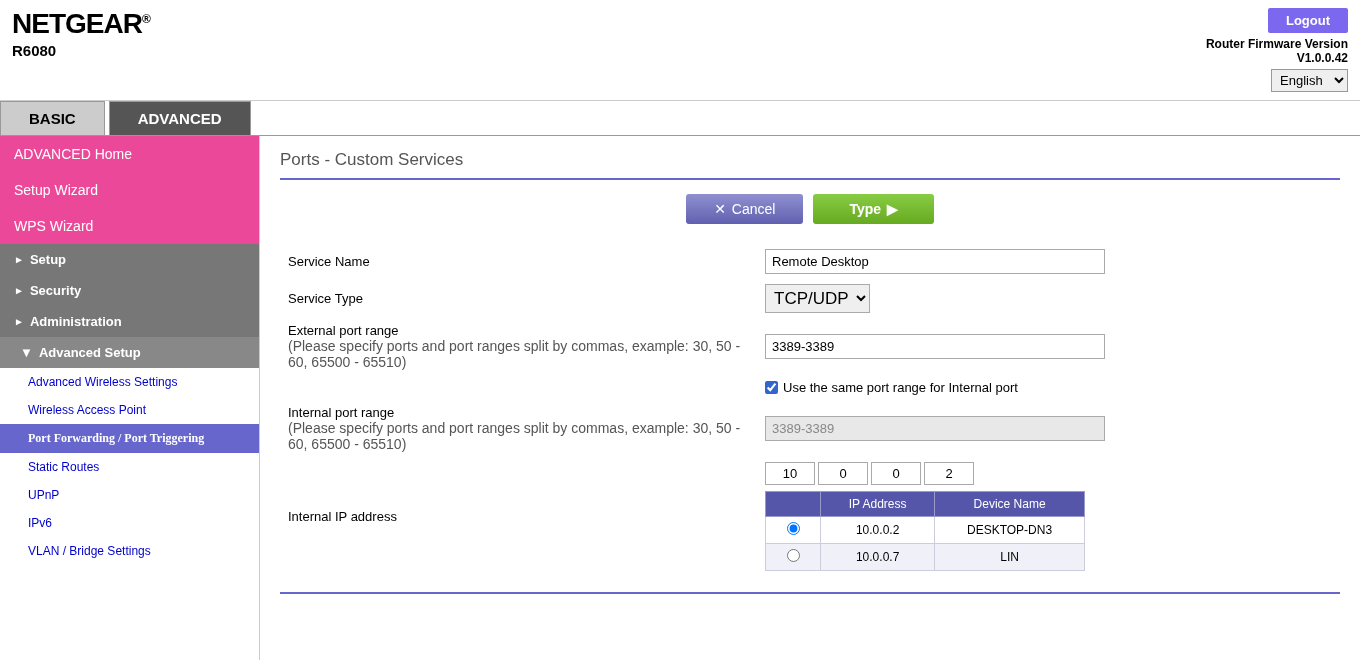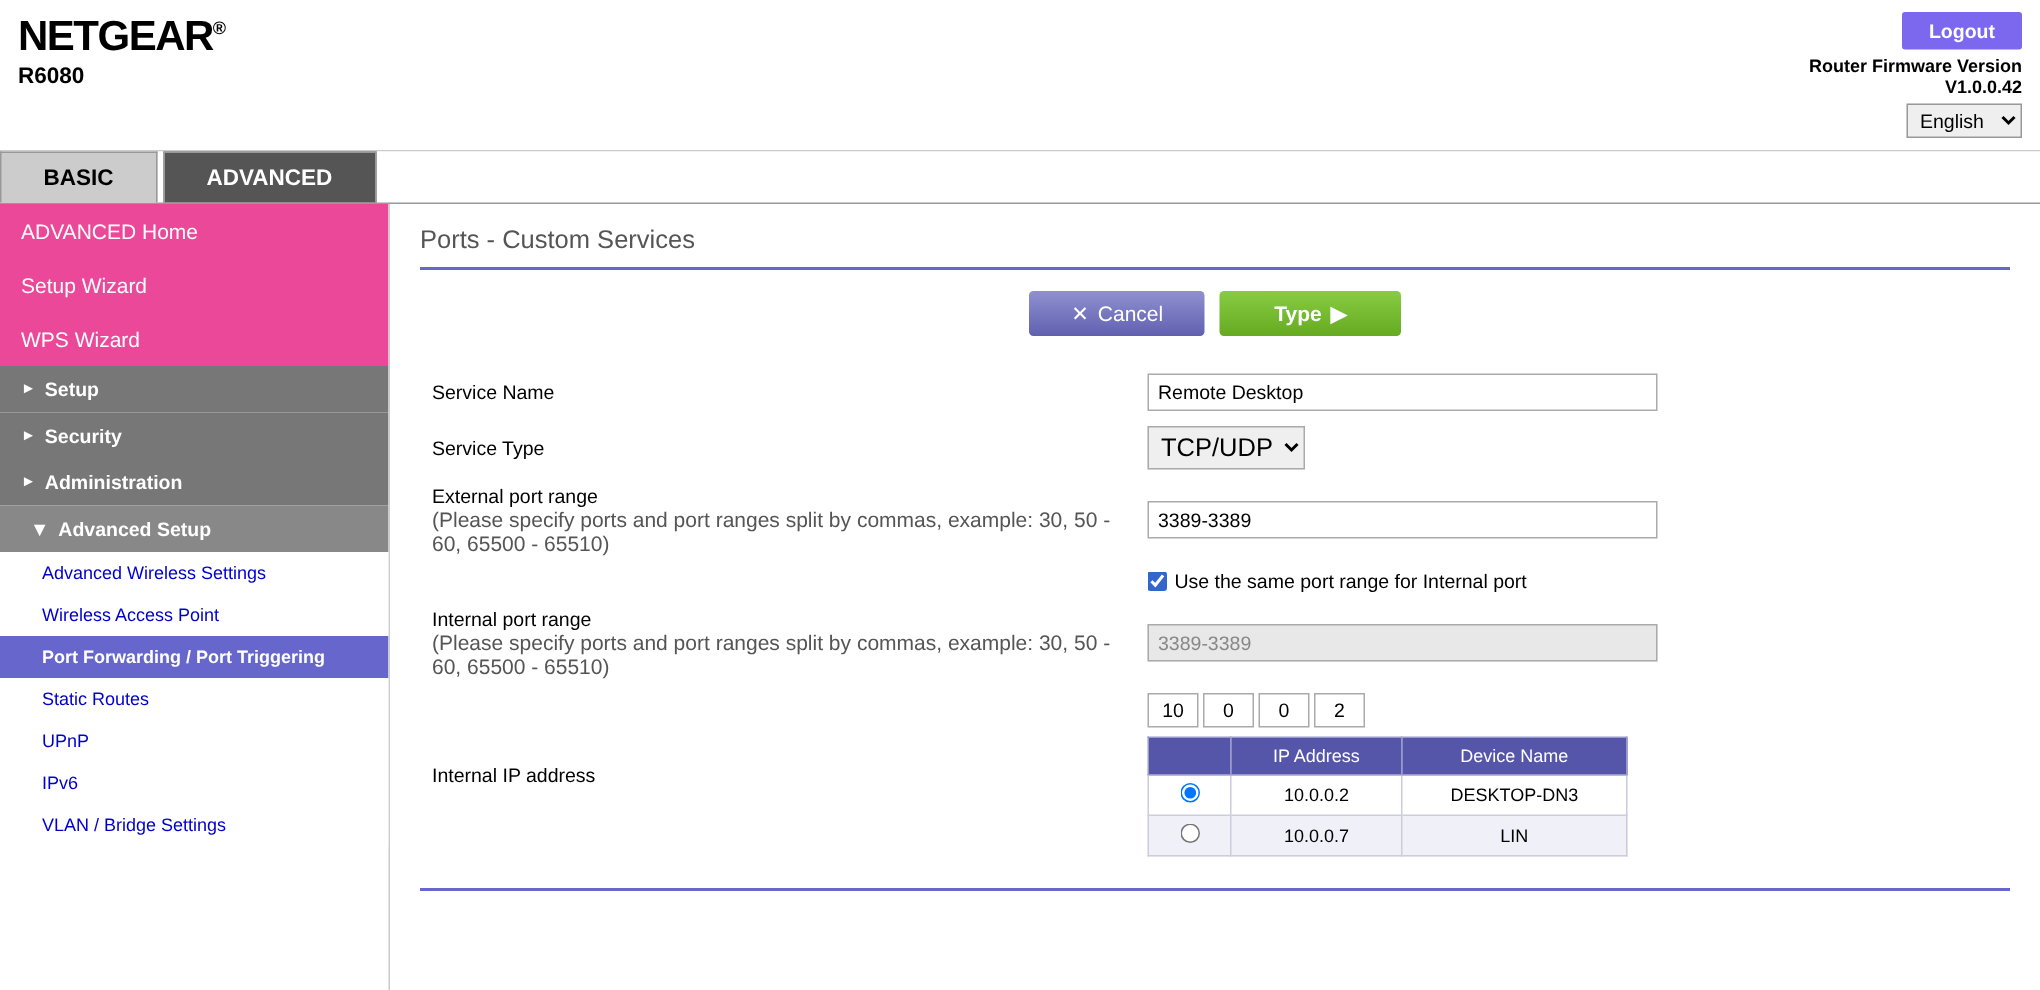--- a/index.html
+++ b/index.html
@@ -25,21 +25,21 @@
     .main-layout { display: flex; height: calc(660px - 130px); }
 
     
     .sidebar { width: 260px; background: #fff; border-right: 1px solid #ccc; flex-shrink: 0; overflow-y: auto; }
     .sidebar-item-main { background: #ec4899; color: #fff; padding: 10px 14px; font-size: 14px; font-weight: normal; cursor: pointer; }
     .sidebar-section { background: #777; color: #fff; padding: 8px 14px; font-size: 13px; font-weight: bold; cursor: pointer; display: flex; align-items: center; gap: 6px; }
     .sidebar-section .arrow { font-size: 10px; }
     .sidebar-subsection { background: #888; color: #fff; padding: 8px 14px 8px 20px; font-size: 13px; font-weight: bold; cursor: pointer; display: flex; align-items: center; gap: 6px; }
     .sidebar-sub-items { background: #fff; }
     .sidebar-sub-item { padding: 7px 14px 7px 28px; color: #0000cc; font-size: 12px; cursor: pointer; border-bottom: none; }
-    .sidebar-sub-item.active { background: #6666cc; color: #fff; text-decoration: none; font-weight: bold; }
+    .sidebar-sub-item.active { background: #6666cc; color: #fff; text-decoration: none; font-weight: bold; font-family: Liberation Serif, serif; }
 
     
     .content { flex: 1; padding: 14px 20px; overflow-y: auto; }
     .page-title { font-size: 17px; color: #555; font-weight: normal; border-bottom: 2px solid #6666cc; padding-bottom: 8px; margin-bottom: 14px; }
 
     
     .btn-row { display: flex; justify-content: center; gap: 10px; margin-bottom: 20px; }
     .btn-cancel { background: linear-gradient(to bottom, #9090d0, #6060b0); color: #fff; border: none; padding: 7px 28px; font-size: 14px; cursor: pointer; border-radius: 3px; display: flex; align-items: center; gap: 6px; }
     .btn-apply { background: linear-gradient(to bottom, #88cc44, #66aa22); color: #fff; border: none; padding: 7px 36px; font-size: 14px; cursor: pointer; border-radius: 3px; display: flex; align-items: center; gap: 6px; font-weight: bold; }
 
@@ -50,21 +50,21 @@
     .form-input-cell { width: 55%; }
     .form-input { border: 1px solid #aaa; padding: 4px 6px; font-size: 13px; width: 100%; max-width: 340px; }
     .form-input:disabled { background: #e8e8e8; color: #888; }
     .form-select { border: 1px solid #aaa; padding: 3px 4px; font-size: 17px; }
     .note-text { font-size: 14px; color: #555; }
     .checkbox-row { display: flex; align-items: center; gap: 5px; color: #000; font-size: 13px; }
     .checkbox-row input[type=checkbox] { accent-color: #3366cc; }
 
     
     .ip-fields { display: flex; gap: 3px; align-items: center; }
-    .ip-octet { width: 34px; border: 1px solid #aaa; padding: 3px 4px; font-size: 13px; text-align: center; }
+    .ip-octet { width: 50px; border: 1px solid #aaa; padding: 3px 4px; font-size: 13px; text-align: center; }
 
     
     .or-select-text { font-size: 12px; color: #555; margin: 6px 0 4px 0; }
     .device-table { border-collapse: collapse; width: auto; min-width: 320px; }
     .device-table th { background: #5555aa; color: #fff; padding: 5px 14px; font-size: 12px; font-weight: normal; border: 1px solid #9999cc; }
     .device-table td { border: 1px solid #ccccdd; padding: 5px 14px; font-size: 12px; text-align: center; background: #fff; }
     .device-table tr:nth-child(even) td { background: #f0f0f8; }
 
     .divider-bottom { border-top: 2px solid #6666cc; margin-top: 16px; }
   </style>

